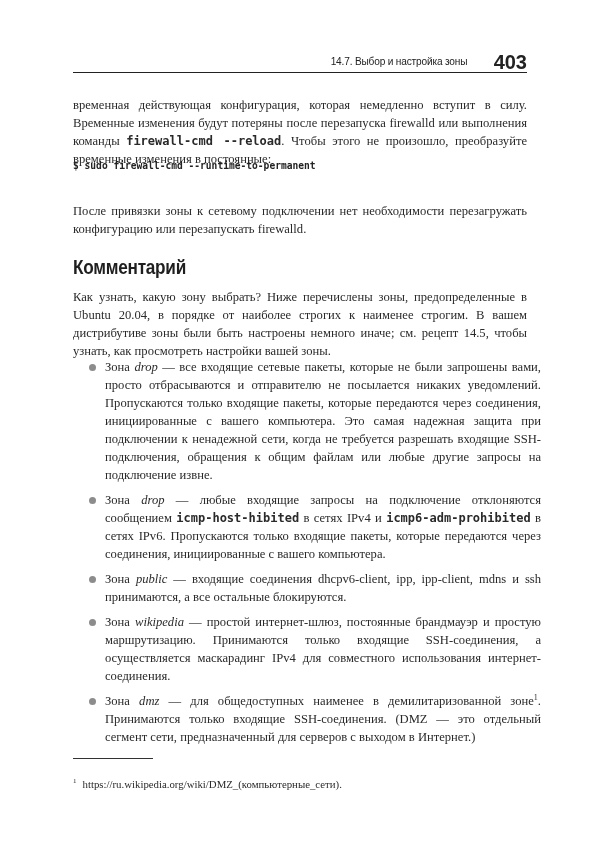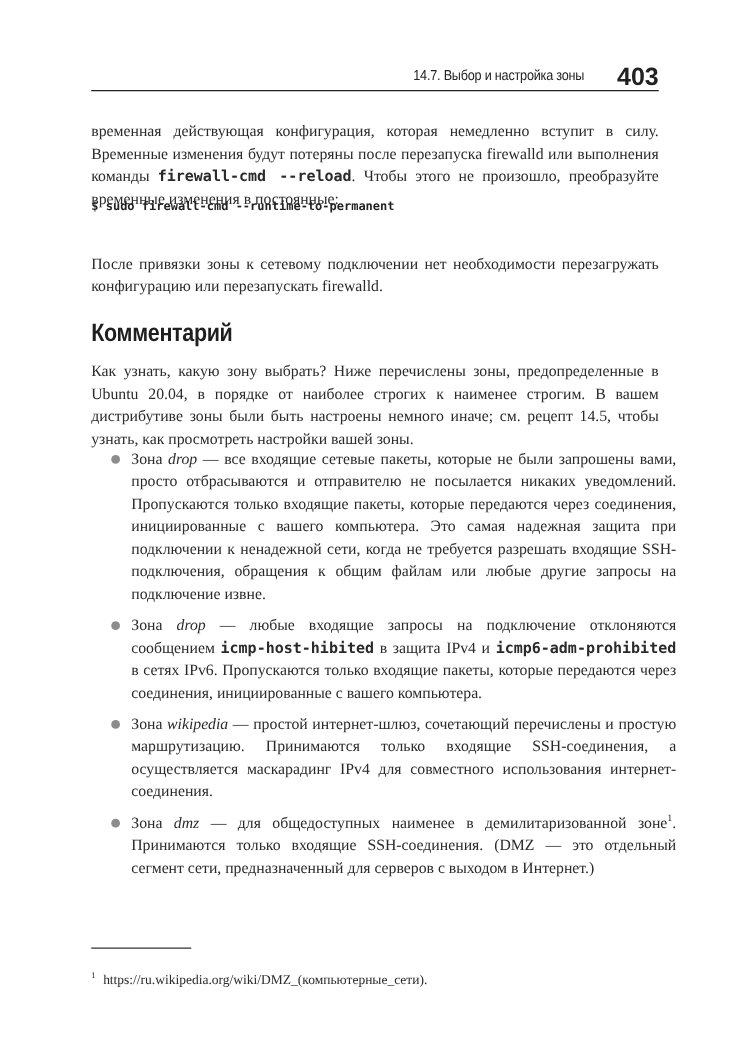--- a/index.html
+++ b/index.html
@@ -55,27 +55,31 @@
 
   <div class="bullets">
 
     <div class="bullet">
       <span class="dot"></span>
       <p class="p"><span>Зона </span><em>drop</em><span> — все входящие сетевые пакеты, которые не были запрошены вами, просто отбрасываются и отправителю не посылается никаких уведомлений. Пропускаются только входящие пакеты, которые передаются через соединения, инициированные с вашего компьютера. Это самая надежная защита при подключении к ненадежной сети, когда не требуется разрешать входящие SSH-подключения, обращения к общим файлам или любые другие запросы на подключение извне.</span></p>
     </div>
 
     <div class="bullet">
       <span class="dot"></span>
-      <p class="p"><span>Зона </span><em>drop</em><span> — любые входящие запросы на подключение отклоняются сообщением </span><span class="mono">icmp-host-hibited</span><span> в защита IPv4 и </span><span class="mono">icmp6-adm-prohibited</span><span> в сетях IPv6. Пропускаются только входящие пакеты, которые передаются через соединения, инициированные с вашего компьютера.</span></p>
+      <p class="p"><span>Зона </span><em>drop</em><span> — любые входящие запросы на подключение отклоняются сообщением </span><span class="mono">icmp-host-hibited</span><span> в сетях IPv4 и </span><span class="mono">icmp6-adm-prohibited</span><span> в сетях IPv6. Пропускаются только входящие пакеты, которые передаются через соединения, инициированные с вашего компьютера.</span></p>
     </div>
-
 
     <div class="bullet">
       <span class="dot"></span>
-      <p class="p"><span>Зона </span><em>wikipedia</em><span> — простой интернет-шлюз, сочетающий перечислены и простую маршрутизацию. Принимаются только входящие SSH-соединения, а осуществляется маскарадинг IPv4 для совместного использования интернет-соединения.</span></p>
+      <p class="p"><span>Зона </span><em>public</em><span> — входящие соединения dhcpv6-client, ipp, ipp-client, mdns и ssh принимаются, а все остальные блокируются.</span></p>
+    </div>
+
+    <div class="bullet">
+      <span class="dot"></span>
+      <p class="p"><span>Зона </span><em>wikipedia</em><span> — простой интернет-шлюз, постоянные брандмауэр и простую маршрутизацию. Принимаются только входящие SSH-соединения, а осуществляется маскарадинг IPv4 для совместного использования интернет-соединения.</span></p>
     </div>
 
     <div class="bullet">
       <span class="dot"></span>
       <p class="p"><span>Зона </span><em>dmz</em><span> — для общедоступных наименее в демилитаризованной зоне</span><sup>1</sup><span>. Принимаются только входящие SSH-соединения. (DMZ — это отдельный сегмент сети, предназначенный для серверов с выходом в Интернет.)</span></p>
     </div>
 
 
   </div>
 

